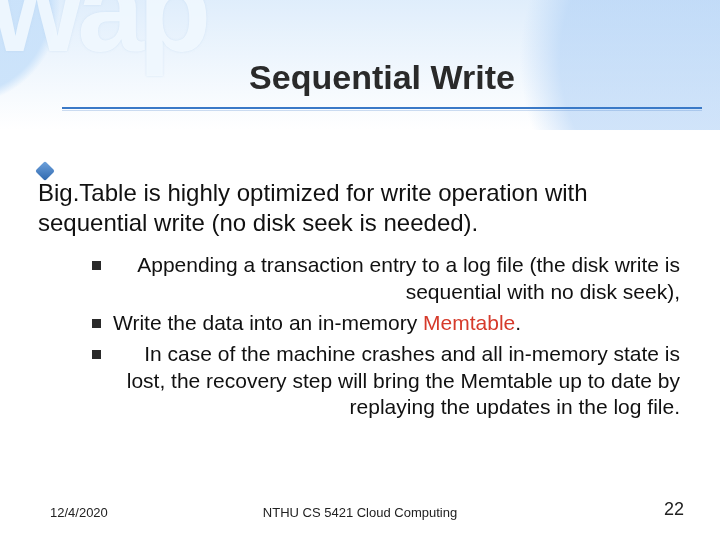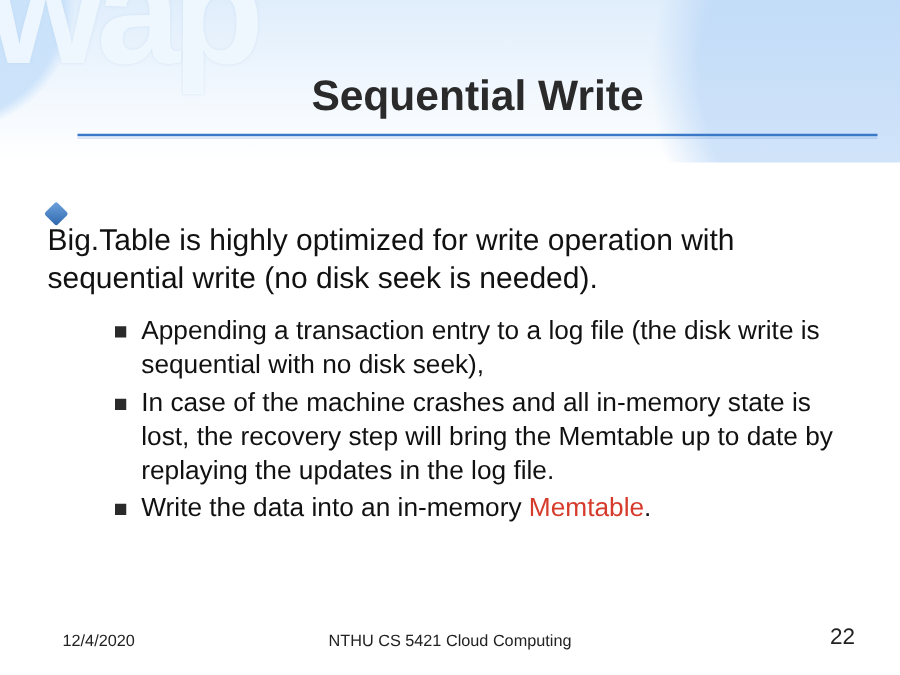--- a/index.html
+++ b/index.html
@@ -78,20 +78,21 @@
     flex: 0 0 14px;
     margin-top: 8px;
     margin-right: 6px;
     background: linear-gradient(135deg,#6fa3dd 0%, #2e67ad 100%);
     transform: rotate(45deg);
     border-radius: 2px;
   }
   .sub-list {
     margin-left: 54px;
     margin-top: 6px;
+    text-align: right;
   }
   .bullet2 {
     display: flex;
     align-items: flex-start;
     font-size: 21px;
     line-height: 1.28;
     color: #111;
     margin-bottom: 4px;
   }
   .square {
@@ -139,27 +140,27 @@
       <span class="diamond"></span>
       <span>Big.Table is highly optimized for write operation with sequential write (no disk seek is needed).</span>
     </div>
     <div class="sub-list">
       <div class="bullet2">
         <span class="square"></span>
         <span>Appending a transaction entry to a log file (the disk write is sequential with no disk seek),</span>
       </div>
       <div class="bullet2">
         <span class="square"></span>
-        <span>In case of the machine crashes and all in-memory state is lost, the recovery step will bring the Memtable up to date by replaying the updates in the log file.</span>
+        <span>
+          <span>Write the data into an in-memory </span><span class="memtable">Memtable</span><span>.</span>
+        </span>
       </div>
       <div class="bullet2">
         <span class="square"></span>
-        <span>
-          <span>Write the data into an in-memory </span><span class="memtable">Memtable</span><span>.</span>
-        </span>
+        <span>In case of the machine crashes and all in-memory state is lost, the recovery step will bring the Memtable up to date by replaying the updates in the log file.</span>
       </div>
     </div>
   </div>
 
   <div class="footer">
     <div class="date">12/4/2020</div>
     <div class="course">NTHU CS 5421 Cloud Computing</div>
     <div class="page">22</div>
   </div>
 </div>

